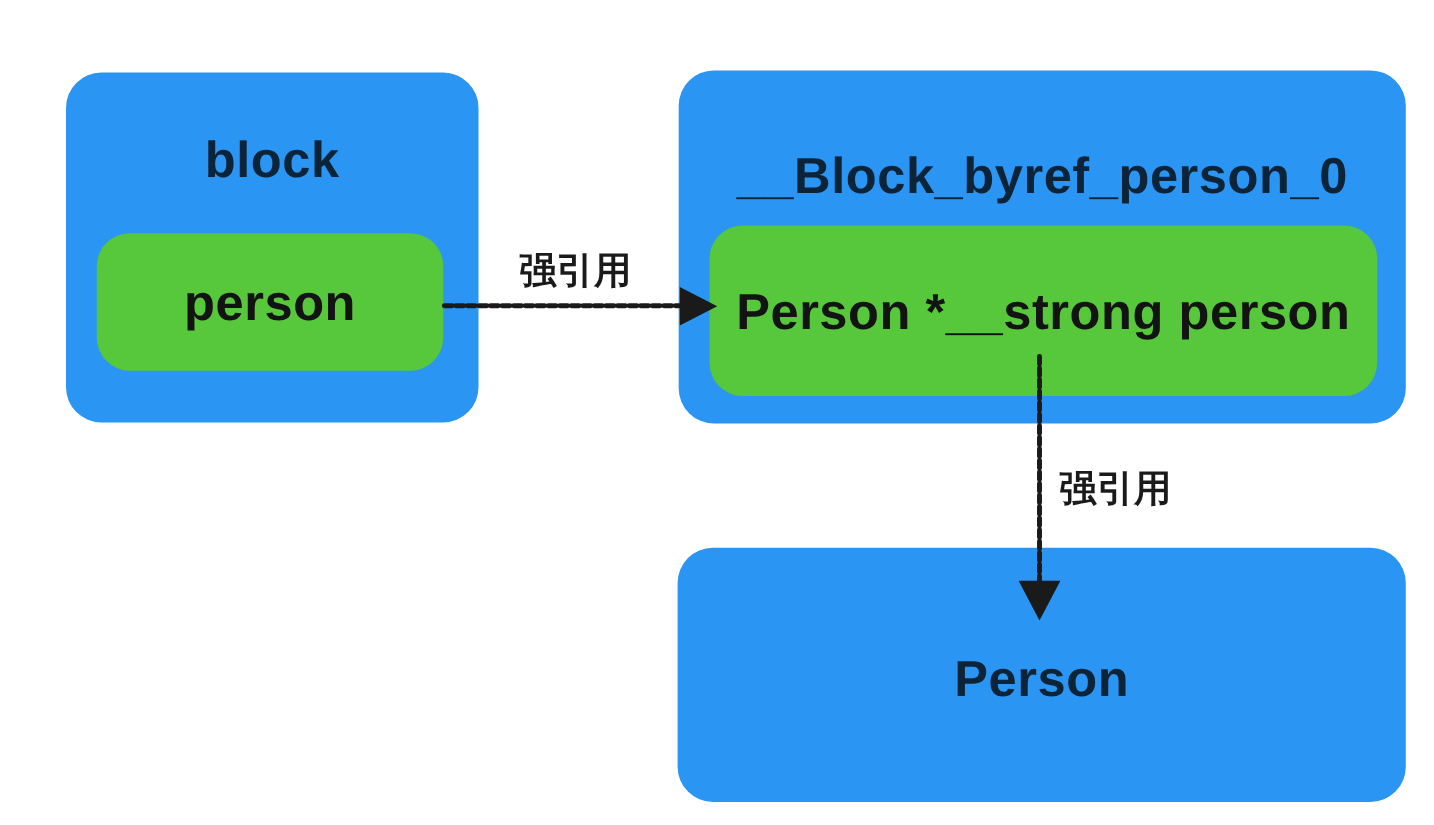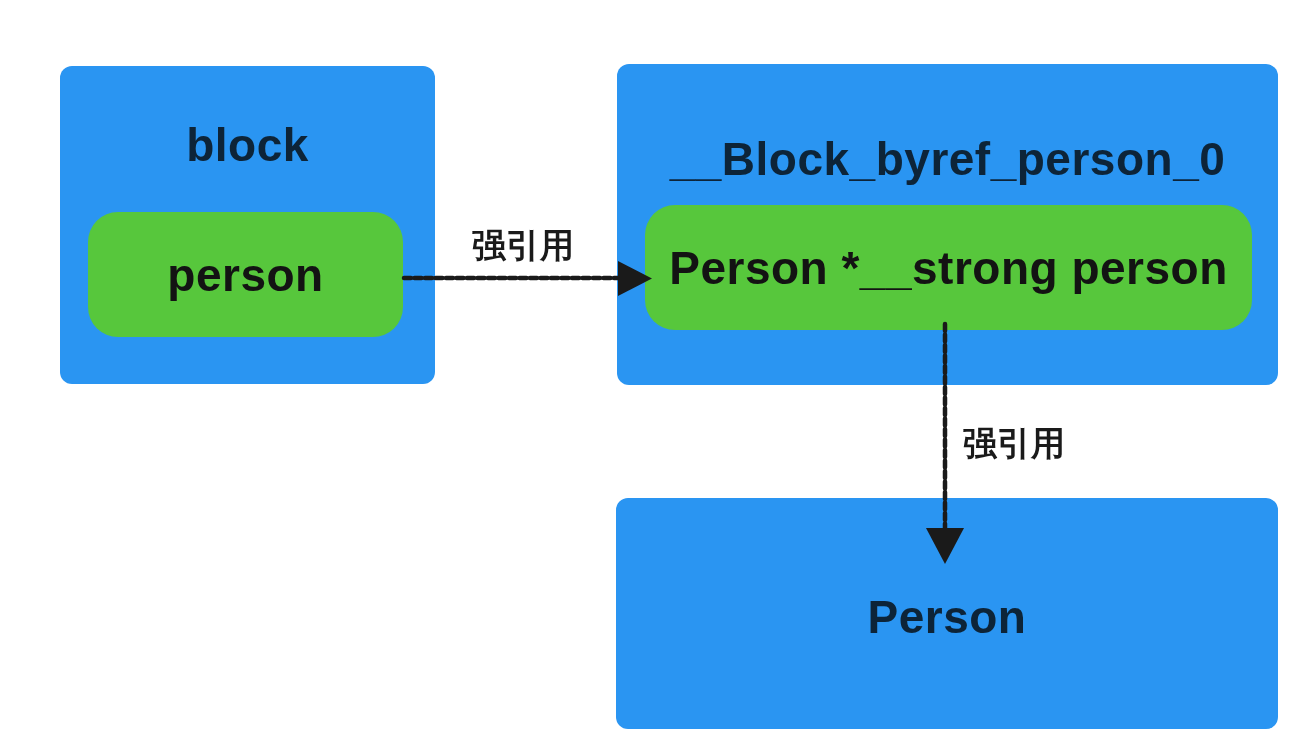--- a/index.html
+++ b/index.html
@@ -20,21 +20,21 @@
   }
   .canvas {
     position: relative;
     width: 1304px;
     height: 750px;
     background: var(--canvas-bg);
   }
   .box-blue {
     position: absolute;
     background: var(--box-blue);
-    border-radius: 12px;
+    border-radius: 32px;
   }
   .box-green {
     position: absolute;
     background: var(--box-green);
     border-radius: 30px;
     display: flex;
     align-items: center;
     justify-content: center;
   }
   .box-title {
@@ -54,21 +54,21 @@
     letter-spacing: 0.5px;
     color: var(--text-black);
     white-space: nowrap;
   }
   #block-box  { left: 60px;  top: 66px;  width: 375px; height: 318px; }
   #block-box .box-title { top: 52px; }
   #block-var  { left: 28px;  top: 146px; width: 315px; height: 125px; }
 
   #byref-box  { left: 617px; top: 64px;  width: 661px; height: 321px; }
   #byref-box .box-title { top: 68px; }
-  #byref-var  { left: 28px;  top: 141px; width: 607px; height: 125px; }
+  #byref-var  { left: 28px;  top: 141px; width: 607px; height: 155px; }
 
   #person-box {
     left: 616px; top: 498px; width: 662px; height: 231px;
     display: flex; align-items: center; justify-content: center;
   }
   #person-box .person-title {
     font-size: 46px;
     font-weight: 700;
     letter-spacing: 0.5px;
     color: var(--text-dark);

